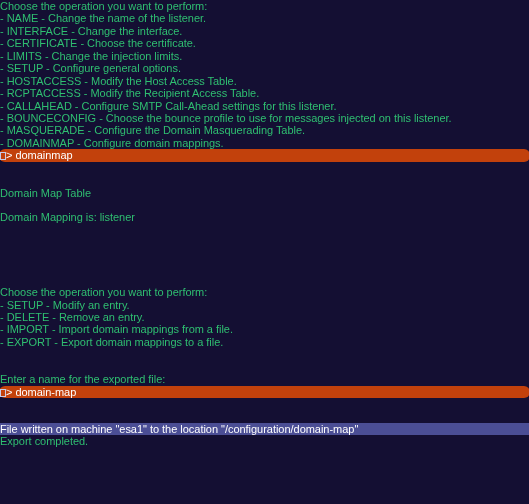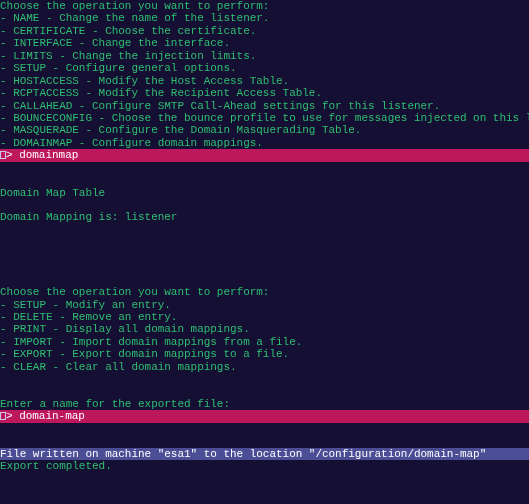--- a/index.html
+++ b/index.html
@@ -7,21 +7,21 @@
     margin: 0;
     padding: 0;
     background: #140f33;
   }
   #terminal {
     position: relative;
     width: 529px;
     height: 504px;
     background: #140f33;
     overflow: hidden;
-    font-family: Liberation Mono, monospace;
+    font-family: Liberation Sans, sans-serif;
     font-size: 11px;
     line-height: 12.45px;
     letter-spacing: -0.03px;
     -webkit-font-smoothing: antialiased;
   }
   .screen {
     position: absolute;
     left: -1px;
     top: 0px;
     width: 531px;
@@ -36,44 +36,45 @@
   .line.blank {
     color: transparent;
   }
   
   .line.hl {
     background: #4b4e95;
     color: #ffffff;
     width: 531px;
   }
   .line.hl-prompt {
-    background: #be185d;
+    background: #c2410c;
     color: #ffffff;
     width: 531px;
+    border-radius: 6px;
   }
   
   .glyphbox {
     display: inline-block;
     width: 6px;
     height: 8px;
     border: 1px solid #c9cbe8;
     box-sizing: border-box;
     vertical-align: -1px;
     margin-right: 0px;
   }
 </style>
 </head>
 <body>
 
 <div id="terminal">
   <div class="screen" id="screen">
       <div class="line">Choose the operation you want to perform:</div>
       <div class="line">- NAME - Change the name of the listener.</div>
+      <div class="line">- INTERFACE - Change the interface.</div>
       <div class="line">- CERTIFICATE - Choose the certificate.</div>
-      <div class="line">- INTERFACE - Change the interface.</div>
       <div class="line">- LIMITS - Change the injection limits.</div>
       <div class="line">- SETUP - Configure general options.</div>
       <div class="line">- HOSTACCESS - Modify the Host Access Table.</div>
       <div class="line">- RCPTACCESS - Modify the Recipient Access Table.</div>
       <div class="line">- CALLAHEAD - Configure SMTP Call-Ahead settings for this listener.</div>
       <div class="line">- BOUNCECONFIG - Choose the bounce profile to use for messages injected on this listener.</div>
       <div class="line">- MASQUERADE - Configure the Domain Masquerading Table.</div>
       <div class="line">- DOMAINMAP - Configure domain mappings.</div>
       <div class="line hl-prompt"><span class="glyphbox"></span><span>&gt; domainmap</span></div>
       <div class="line blank">&nbsp;</div>
@@ -82,24 +83,22 @@
       <div class="line blank">&nbsp;</div>
       <div class="line">Domain Mapping is: listener</div>
       <div class="line blank">&nbsp;</div>
       <div class="line blank">&nbsp;</div>
       <div class="line blank">&nbsp;</div>
       <div class="line blank">&nbsp;</div>
       <div class="line blank">&nbsp;</div>
       <div class="line">Choose the operation you want to perform:</div>
       <div class="line">- SETUP - Modify an entry.</div>
       <div class="line">- DELETE - Remove an entry.</div>
-      <div class="line">- PRINT - Display all domain mappings.</div>
       <div class="line">- IMPORT - Import domain mappings from a file.</div>
       <div class="line">- EXPORT - Export domain mappings to a file.</div>
-      <div class="line">- CLEAR - Clear all domain mappings.</div>
       <div class="line blank">&nbsp;</div>
       <div class="line blank">&nbsp;</div>
       <div class="line">Enter a name for the exported file:</div>
       <div class="line hl-prompt"><span class="glyphbox"></span><span>&gt; domain-map</span></div>
       <div class="line blank">&nbsp;</div>
       <div class="line blank">&nbsp;</div>
       <div class="line hl">File written on machine "esa1" to the location "/configuration/domain-map"</div>
       <div class="line">Export completed.</div>
     </div>
 </div>

